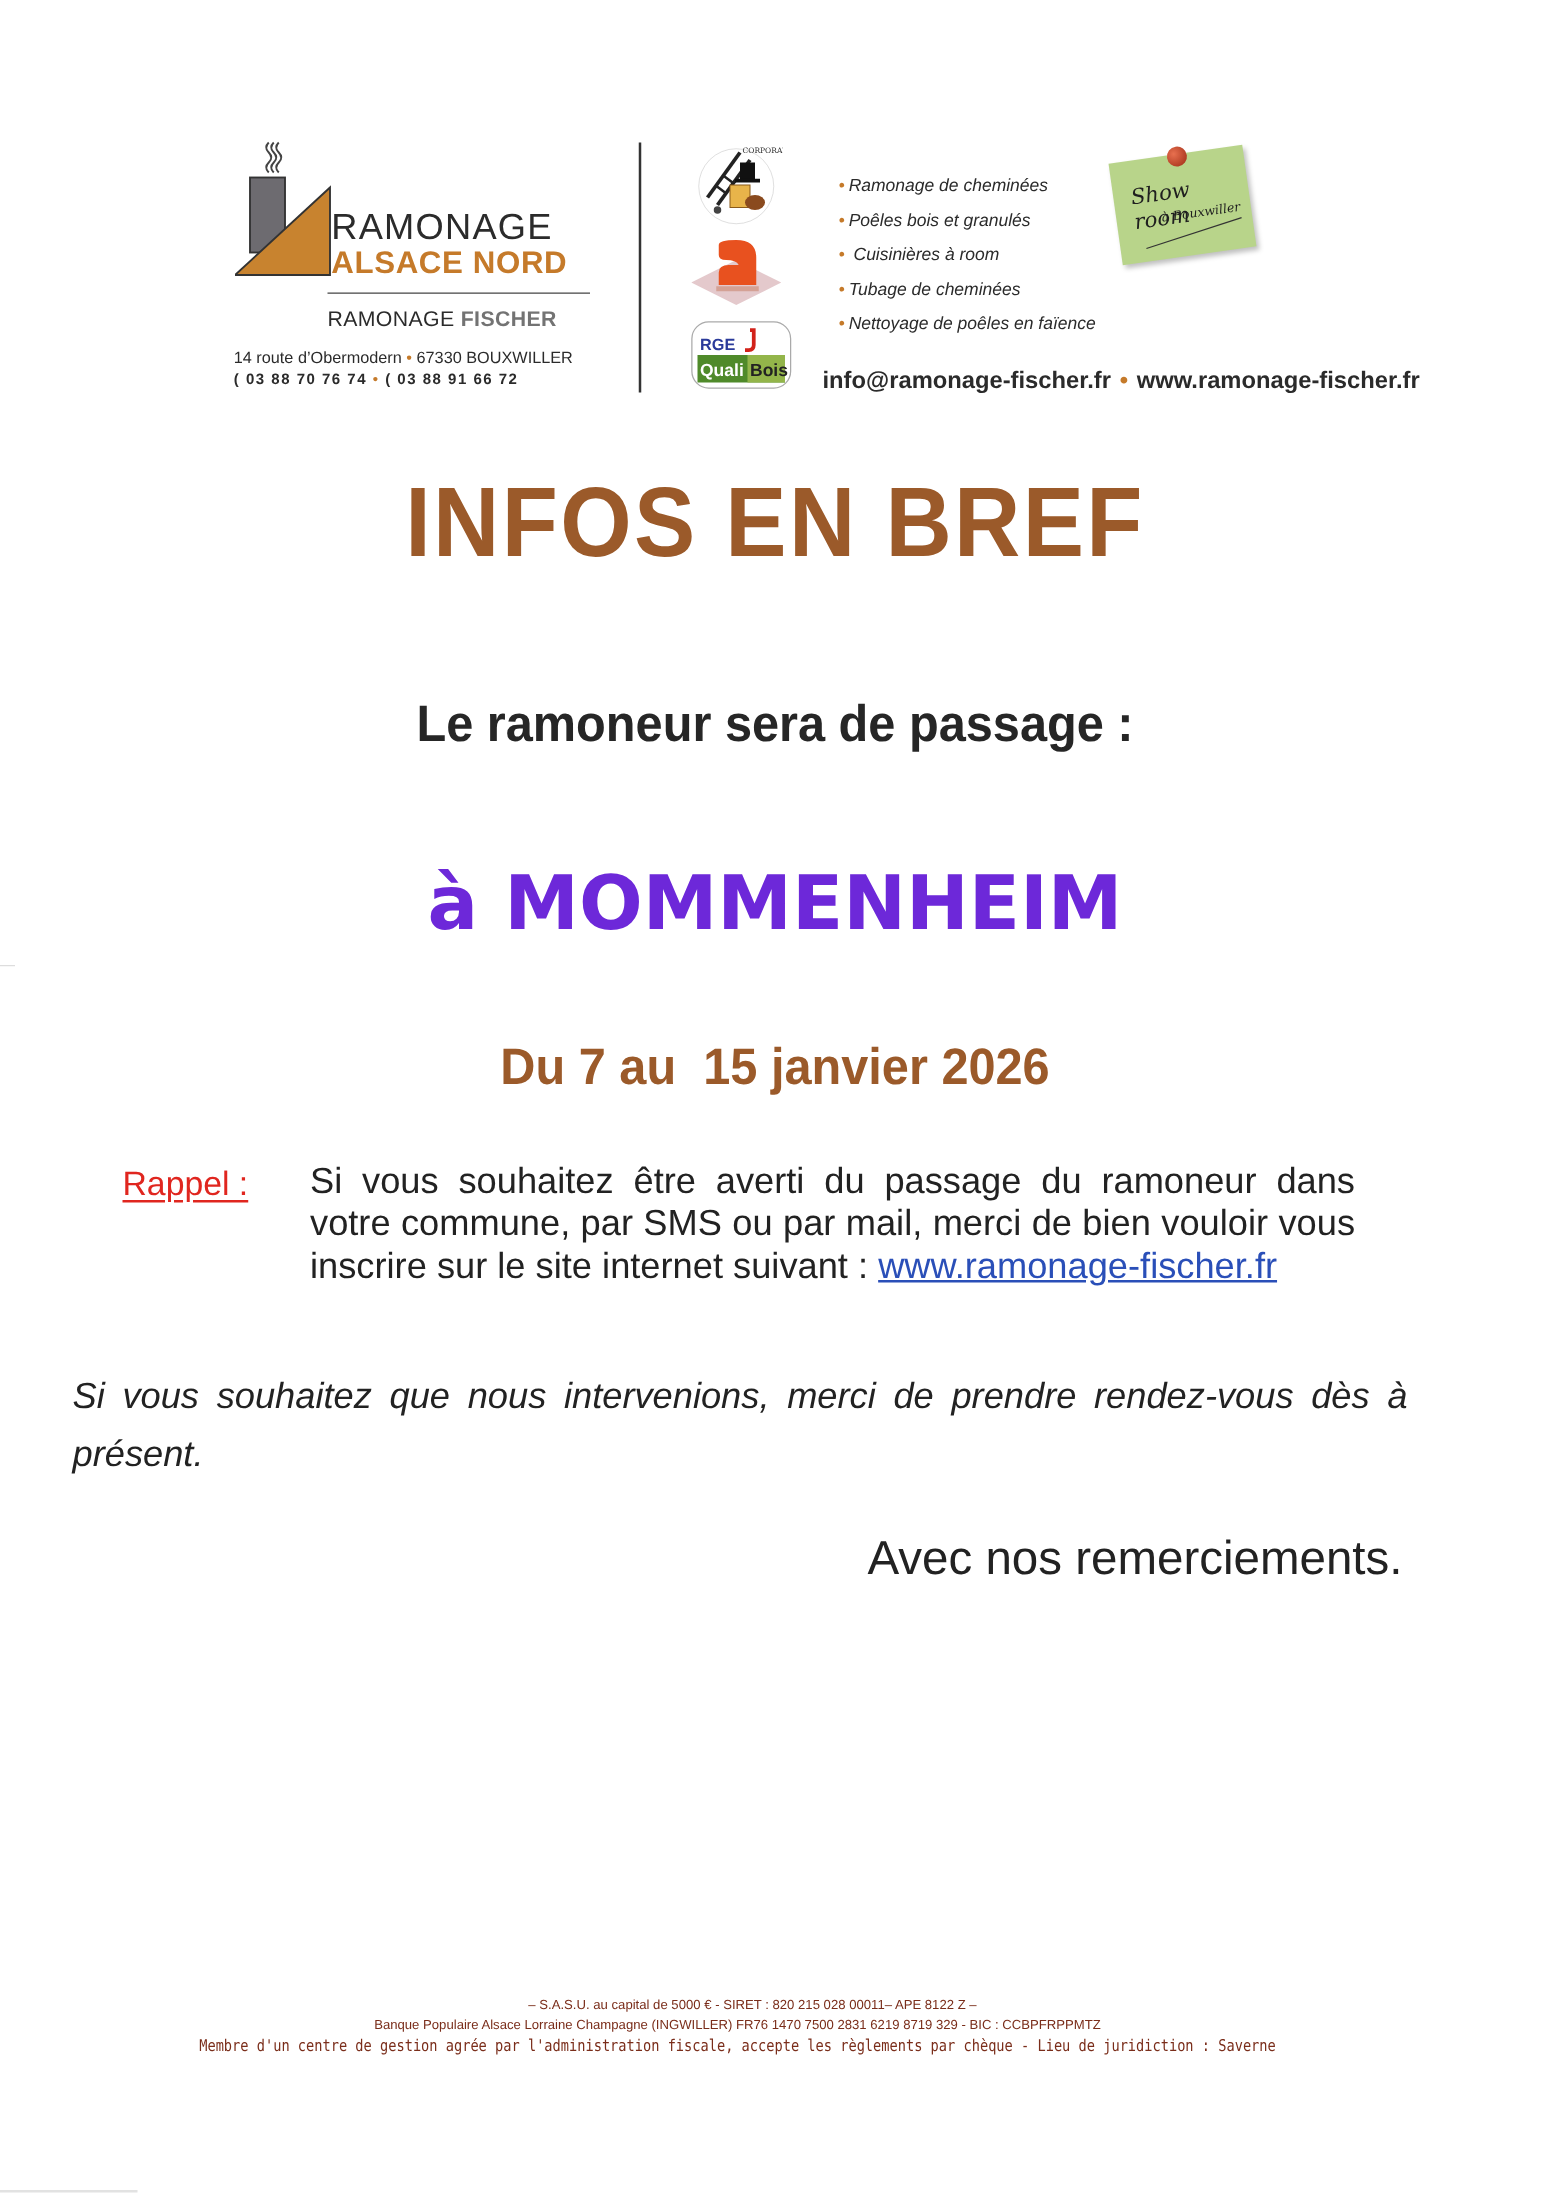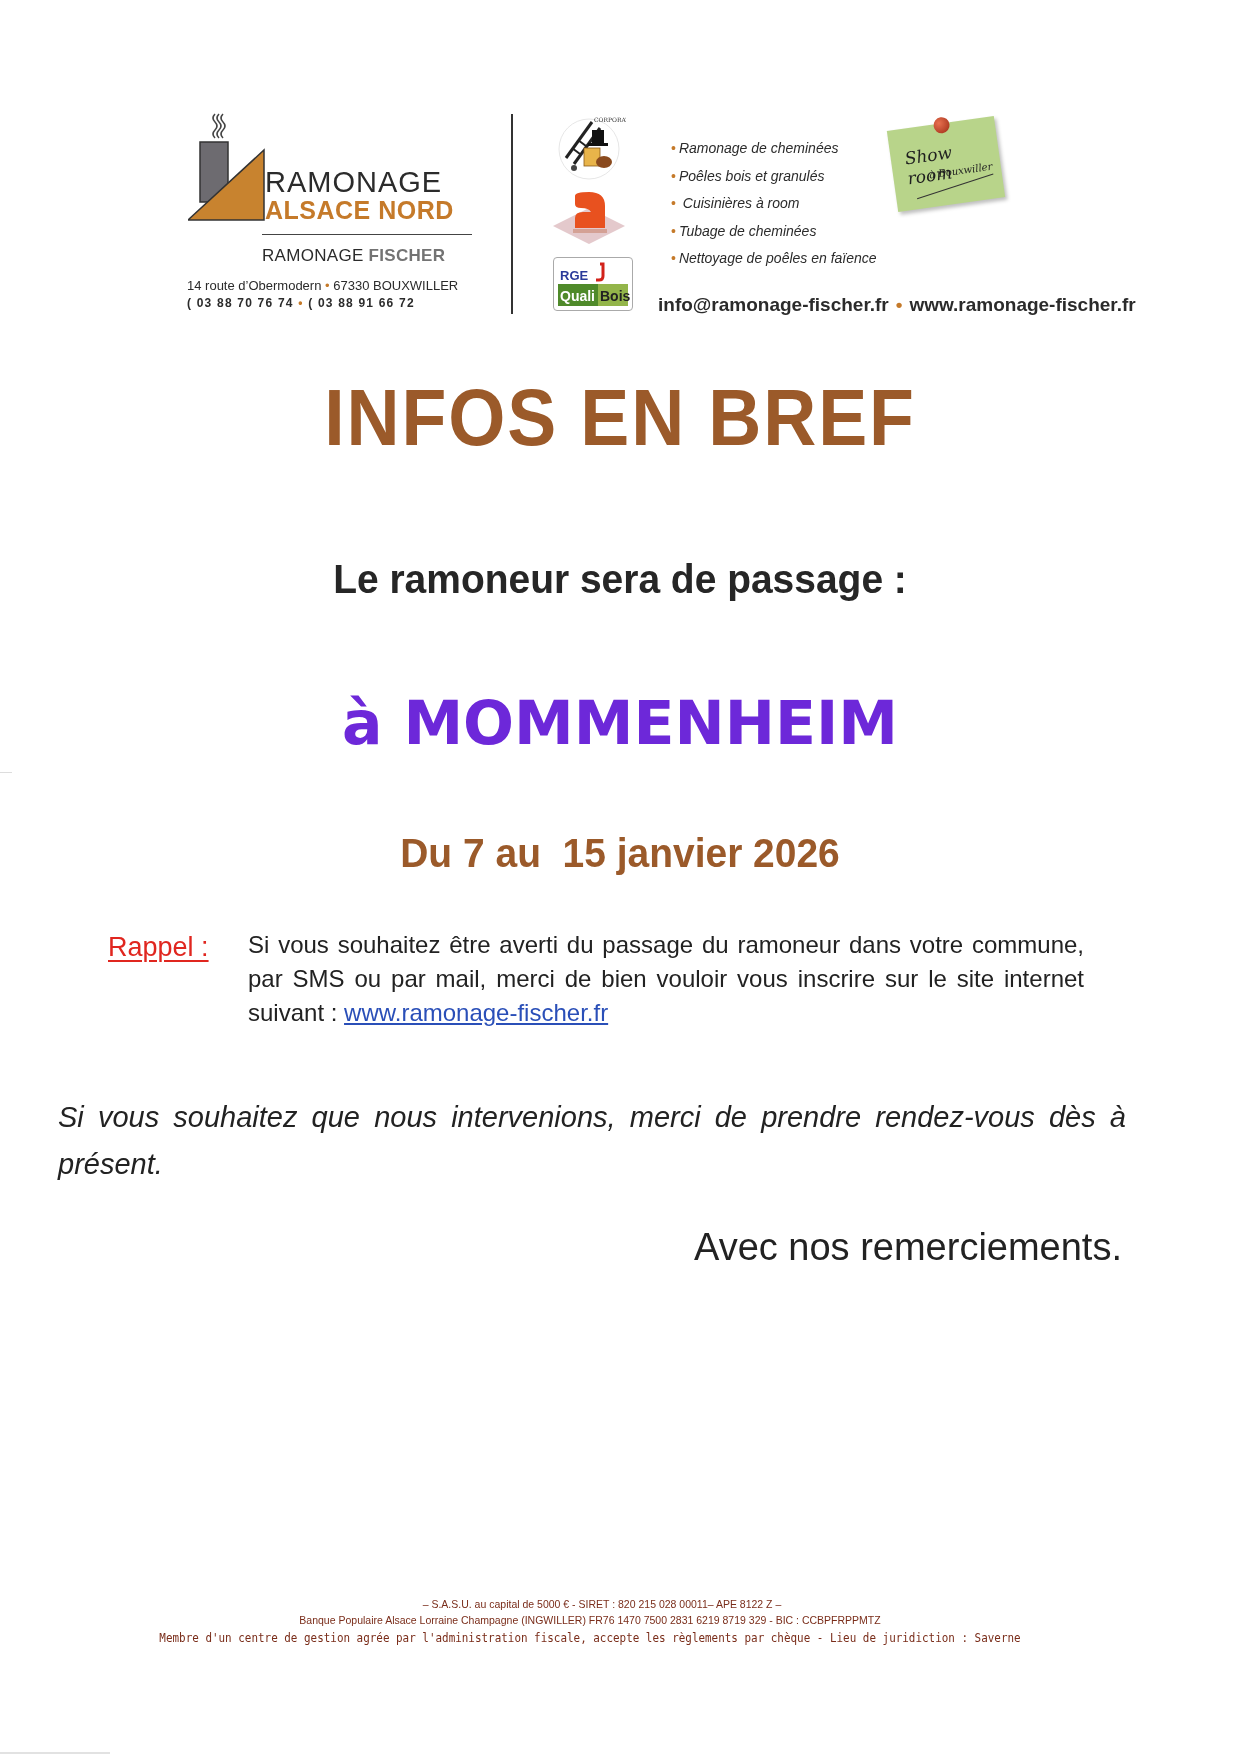--- a/index.html
+++ b/index.html
@@ -16,21 +16,21 @@
     .addr { left:187px; top:278px; font-size:13px; color:#2b2b2b; }
     .addr .dot { color:#c57a2a; }
     .phones { left:187px; top:296px; font-size:12px; font-weight:bold; color:#2b2b2b; letter-spacing:1.2px; }
     .phones .dot { color:#c57a2a; }
 
     .vdivider { left:511px; top:114px; width:2px; height:200px; background:#333; }
 
     
     .badge-corp { left:552px; top:112px; width:74px; height:74px; }
     .badge-artisan { left:553px; top:192px; width:72px; height:54px; }
-    .badge-rge { left:553px; top:257px; width:78px; height:52px; border:1px solid #aaa; border-radius:4px; background:#fff; }
+    .badge-rge { left:553px; top:257px; width:78px; height:52px; border:1px solid #aaa; border-radius:14px; background:#fff; }
 
     
     .services { left:656px; top:120px; margin:15px; padding:0; list-style:none; font-size:14px; font-style:italic; color:#2b2b2b; }
     .services li { height:27.5px; line-height:27.5px; }
     .services li .bullet { color:#c57a2a; font-style:normal; margin-right:3px; }
     .contact-line { left:658px; top:294px; font-size:19px; font-weight:bold; color:#2b2b2b; }
     .contact-line .dot { color:#c57a2a; margin:0 7px; }
 
     
     .note { left:892px; top:123px; width:108px; height:82px; background:#b8d48a; transform:rotate(-8deg); box-shadow:2px 3px 4px rgba(0,0,0,0.25); }
@@ -38,22 +38,22 @@
     .note .l1 { position:absolute; left:14px; top:20px; font-family:"DejaVu Serif", serif; font-style:italic; font-size:17px; color:#1f1f1f; }
     .note .l2 { position:absolute; left:36px; top:44px; font-family:"DejaVu Serif", serif; font-style:italic; font-size:10px; color:#1f1f1f; }
     .note .line { position:absolute; left:20px; top:64px; width:80px; height:1px; background:#333; transform:rotate(-10deg); }
 
     
     .title { left:0; width:1240px; top:372px; text-align:center; font-size:79px; font-weight:bold; color:#9b5a2a; letter-spacing:2px; transform:scaleX(0.93); }
     .subtitle { left:0; width:1240px; top:556px; text-align:center; font-size:41px; font-weight:bold; color:#262626; transform:scaleX(0.95); }
     .town { left:0; width:1240px; top:688px; text-align:center; font-size:60px; font-weight:bold; color:#6d28d9; font-family:"DejaVu Sans", sans-serif; }
     .dates { left:0; width:1240px; top:830px; text-align:center; font-size:41px; font-weight:bold; color:#9b5a2a; transform:scaleX(0.95); }
 
-    .rappel-label { left:108px; top:932px; font-size:27px; color:#e0261f; text-decoration:underline; text-underline-offset:4px; }
-    .rappel-text { left:248px; top:928px; width:836px; font-size:24px; line-height:34px; color:#222; text-align:justify; text-align-last:left; }
+    .rappel-label { left:98px; top:932px; font-size:27px; color:#e0261f; text-decoration:underline; text-underline-offset:4px; }
+    .rappel-text { left:248px; top:928px; width:836px; font-size:29px; line-height:34px; color:#222; text-align:justify; text-align-last:left; }
     .rappel-text a { color:#2a4fb8; text-decoration:underline; }
 
     .appointment { left:58px; top:1094px; width:1068px; font-size:29px; line-height:47px; font-style:italic; color:#222; text-align:justify; text-align-last:left; transform-origin:left top; }
     .thanks { left:0; width:1122px; top:1226px; text-align:right; font-size:38px; color:#222; }
 
     
     .footer { left:0; width:1180px; text-align:center; color:#7a2d1a; }
     .f1 { top:1598px; font-size:10.5px;padding-left:12px; }
     .f2 { top:1614px; font-size:10.5px; }
     .f3 { top:1630px; font-size:13px; font-family:"DejaVu Sans Mono", monospace; letter-spacing:0px; left:0; width:1180px; transform:scaleX(0.84); }

